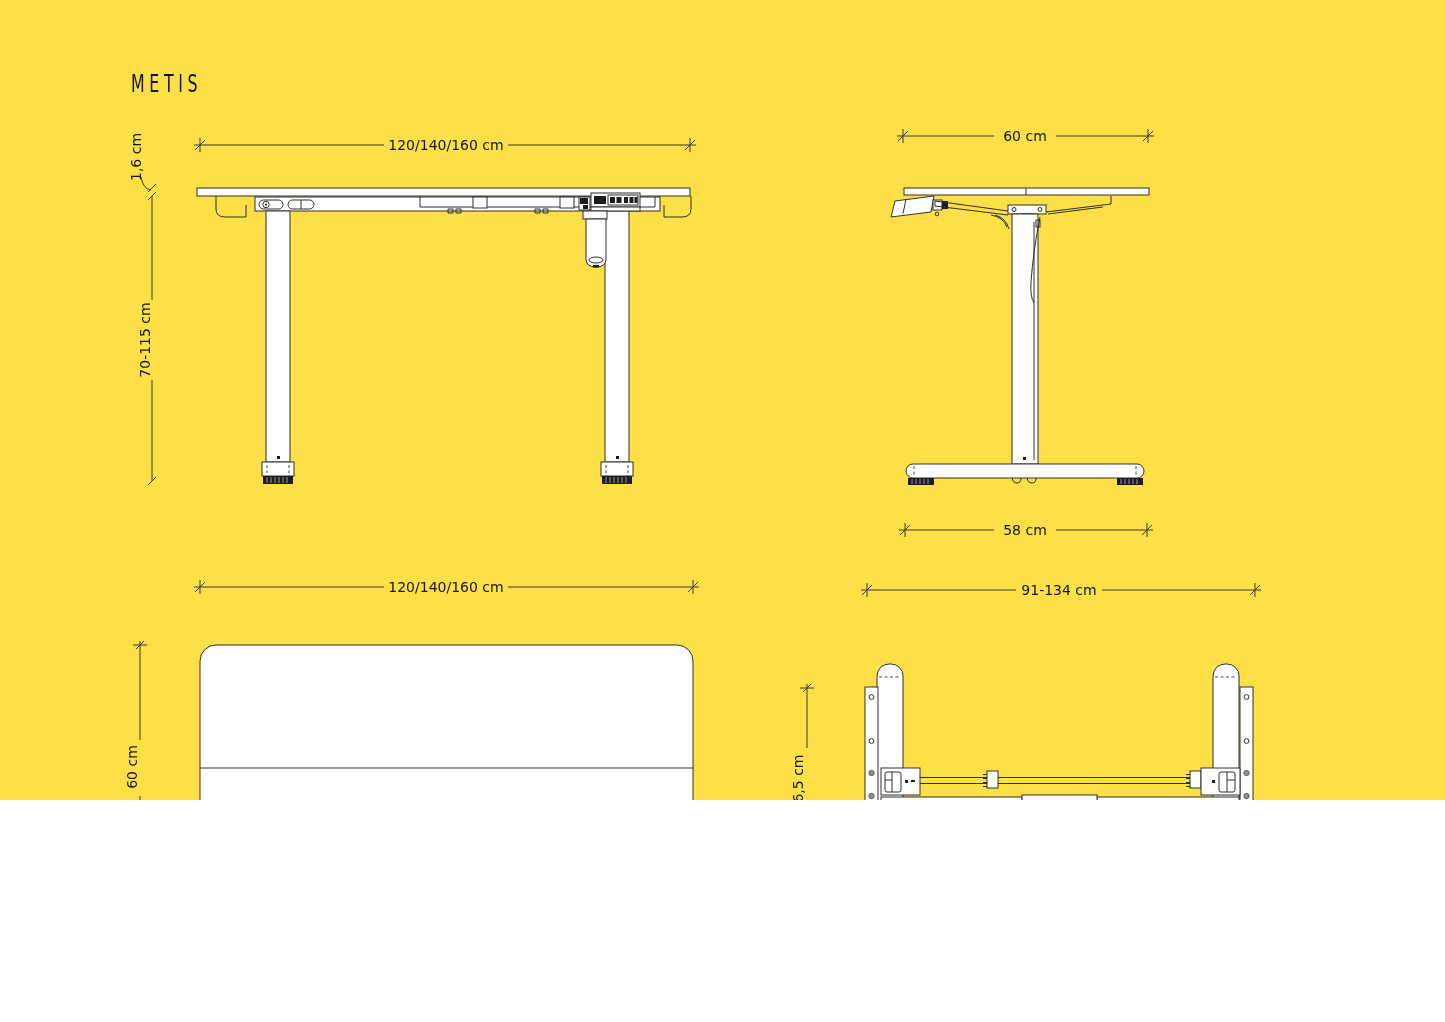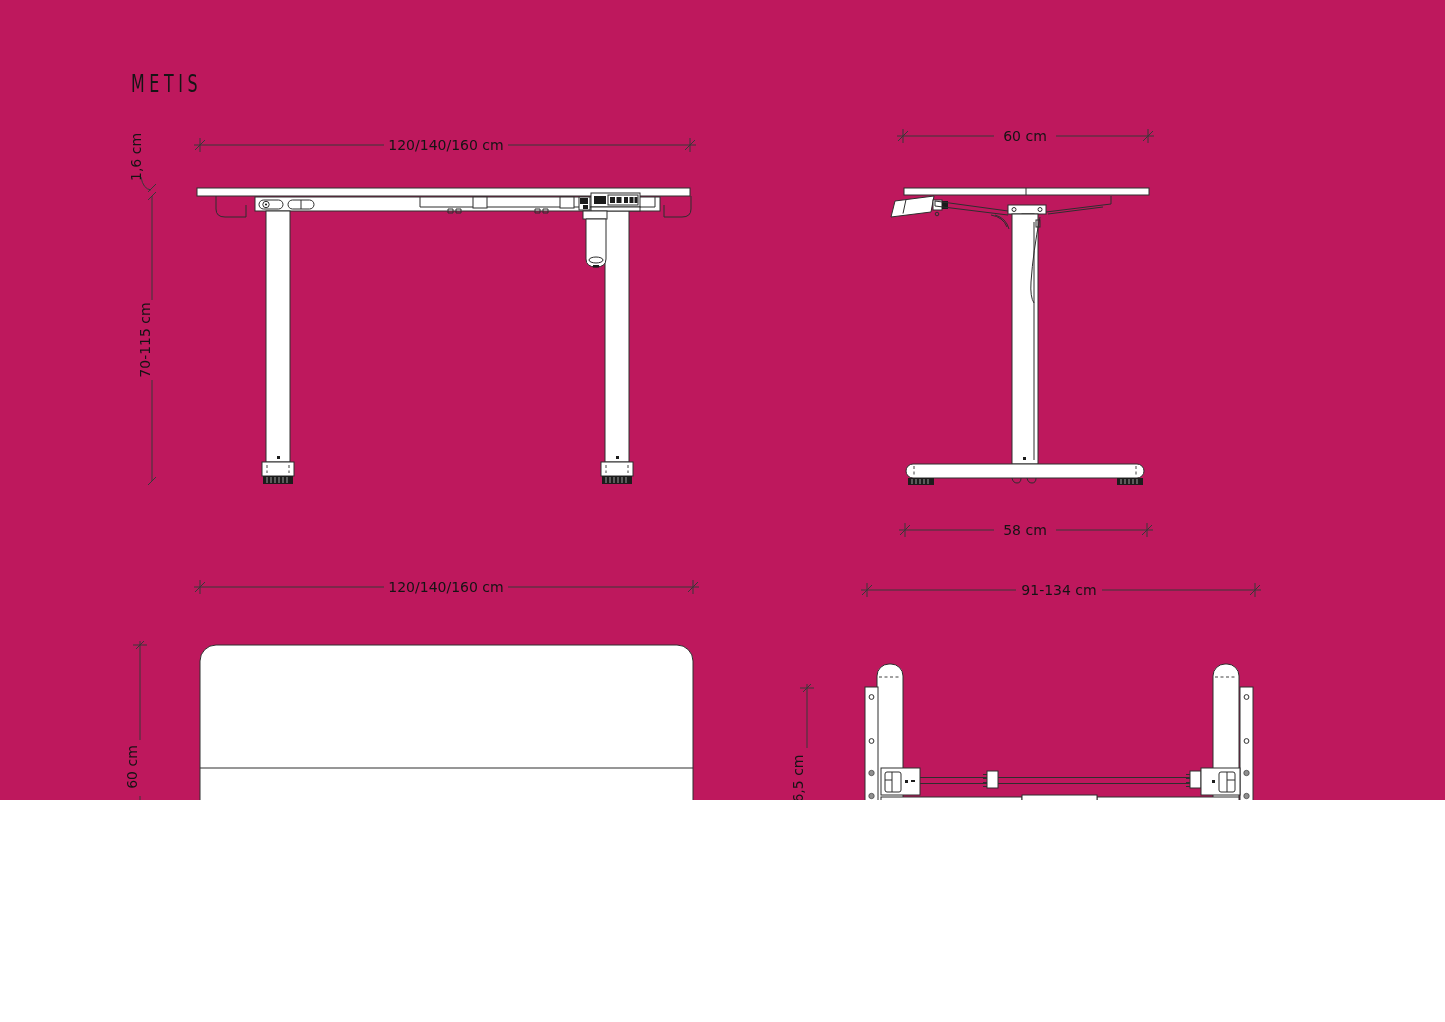--- a/index.html
+++ b/index.html
@@ -1,16 +1,16 @@
 <!DOCTYPE html>
 <html><head>
 <meta charset="utf-8">
 <style>
   html,body{margin:0;padding:0;background:#ffffff;}
-  .canvas{position:relative;width:1445px;height:800px;background:#be185d;overflow:hidden;
+  .canvas{position:relative;width:1445px;height:800px;background:#fde047;overflow:hidden;
           font-family:"DejaVu Sans",sans-serif;}
   .logo{position:absolute;left:131px;top:70px;font-size:24px;font-weight:400;color:#151515;
         letter-spacing:7px;transform:scaleX(0.66);transform-origin:0 0;white-space:nowrap;}
   svg{position:absolute;left:0;top:0;}
   .ln{fill:none;stroke:#2e2e2e;stroke-width:1;}
   .wf{fill:#ffffff;stroke:#2e2e2e;stroke-width:1;}
   .dk{fill:#1c1c1c;stroke:none;}
   .gy{fill:#8f8f8f;stroke:#4a4a4a;stroke-width:0.8;}
   .dsh{fill:none;stroke:#2e2e2e;stroke-width:0.9;stroke-dasharray:3 2.5;}
   .ht{fill:none;stroke:#9a9a9a;stroke-width:1;}

